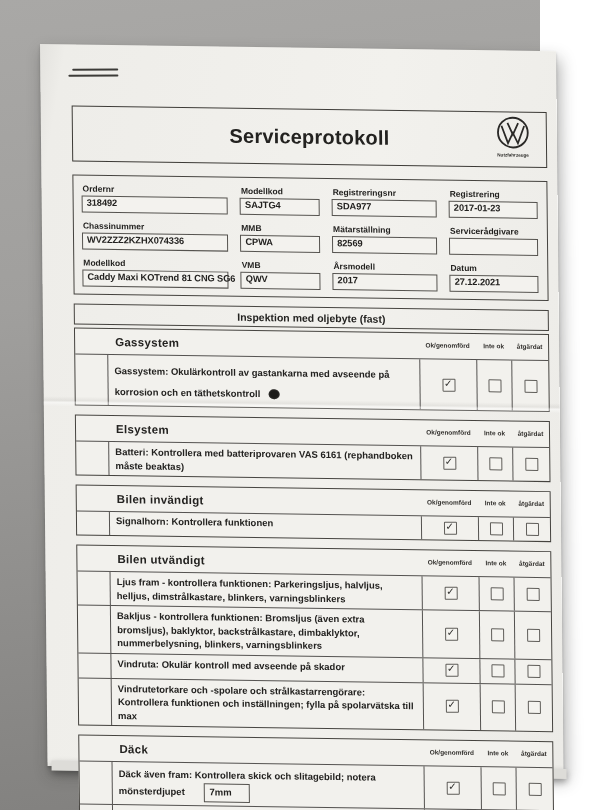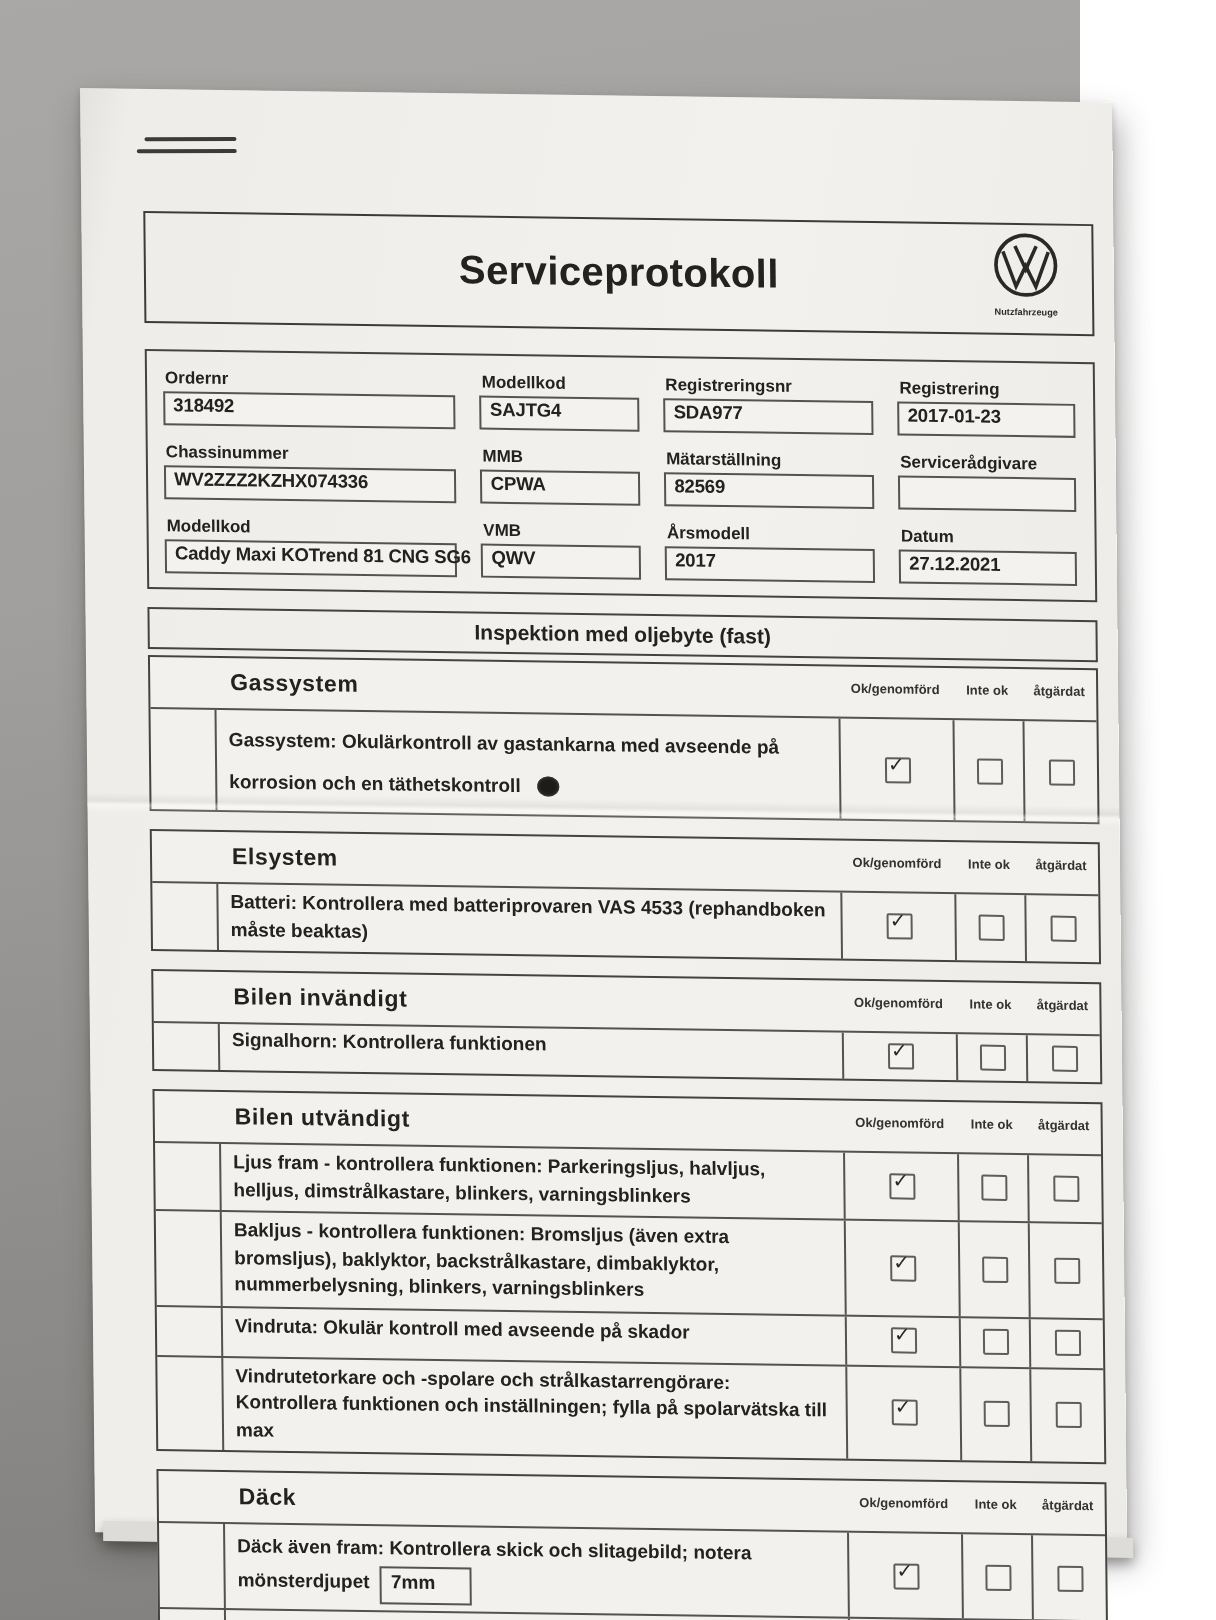--- a/index.html
+++ b/index.html
@@ -48,21 +48,21 @@
   .sec-row{display:grid;grid-template-columns:32px 1fr 57px 35px 37px;border-top:1px solid #545250;}
   .sec-row>div{min-height:18px;}
   .sec-row>div+div{border-left:1px solid #545250;}
   .row-text{font-size:9.5px;font-weight:bold;line-height:13.5px;padding:3px 6px 3px 6px;}
   .cb-cell{display:flex;align-items:center;justify-content:center;}
   .checkbox{display:inline-block;width:11px;height:11px;border:1px solid #5f5d59;
     background:#f4f3ef;position:relative;border-radius:1px;}
   .checkbox.checked::after{content:"\2713";position:absolute;left:1px;top:-2px;
     font-size:10px;font-weight:bold;color:#2a2927;}
   .value-box{display:inline-block;border:1px solid #55534f;padding:0 9px 1px 5px;
-    min-width:30px;margin-left:2px;background:#f3f2ee;}
+    min-width:30px;margin-left:16px;background:#f3f2ee;}
   .ink-dot{display:inline-block;width:11px;height:10px;background:#1d1c1a;border-radius:50%;
     vertical-align:middle;margin-left:8px;box-shadow:inset 0 0 2px #4a4946;}
   .sec-gassystem .row-text{line-height:21px;padding-top:5px;}
   .sec-dack .row-text{line-height:16px;padding-top:4px;}
   .sec-bilen-invandigt .row-text{padding-top:2px;}
 </style>
 </head>
 <body>
 
 <div class="scene">
@@ -162,21 +162,21 @@
         </div>
         <div class="section sec-elsystem">
           <div class="sec-header">
             <div class="sec-title">Elsystem</div>
             <div class="colhdr">Ok/genomförd</div>
             <div class="colhdr">Inte ok</div>
             <div class="colhdr">åtgärdat</div>
           </div>
           <div class="sec-row">
             <div class="row-indent"></div>
-            <div class="row-text"><span>Batteri: Kontrollera med batteriprovaren VAS 4533 (rephandboken måste beaktas)</span></div>
+            <div class="row-text"><span>Batteri: Kontrollera med batteriprovaren VAS 6161 (rephandboken måste beaktas)</span></div>
             <div class="cb-cell">
               <span class="checkbox checked"></span>
             </div>
             <div class="cb-cell">
               <span class="checkbox"></span>
             </div>
             <div class="cb-cell">
               <span class="checkbox"></span>
             </div>
           </div>

